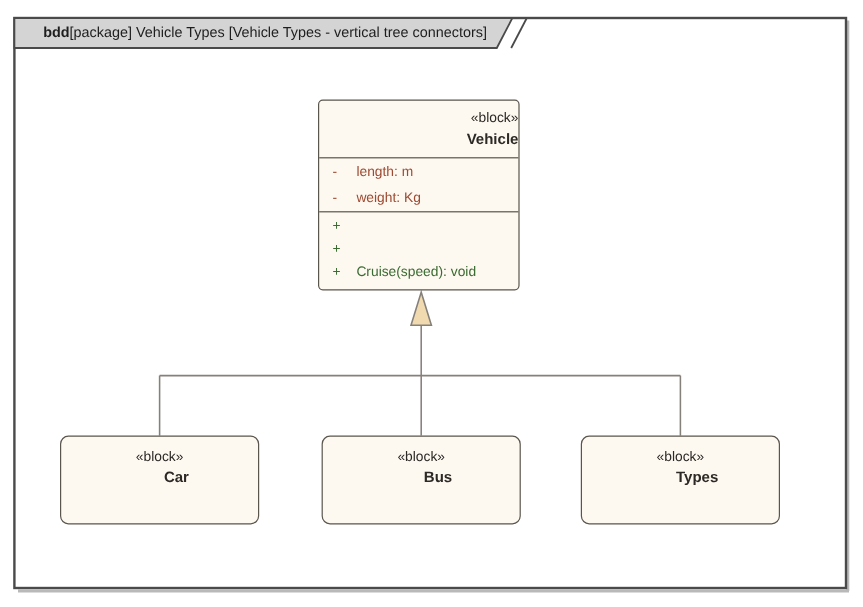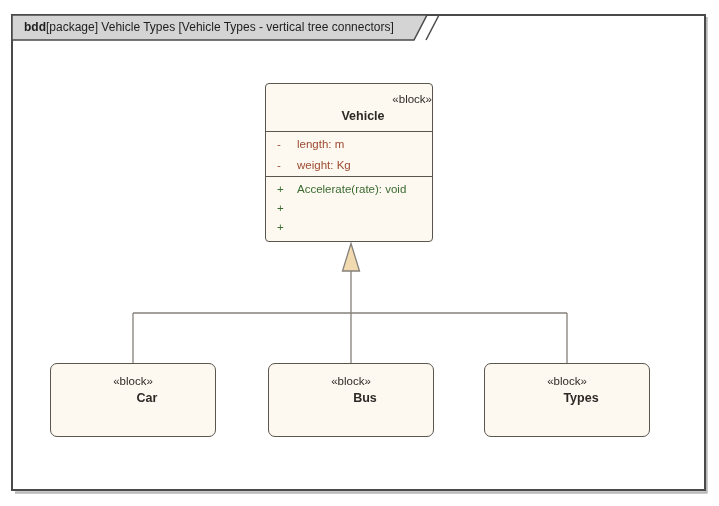--- a/index.html
+++ b/index.html
@@ -17,21 +17,21 @@
   }
   #diagram-canvas {
     position: absolute;
     left: 0; top: 0;
     width: 719px;
     height: 506px;
   }
   
   .frame-tab-label {
     position: absolute;
-    left: 24px;
+    left: 36px;
     top: 15px;
     height: 42px;
     line-height: 25px;
     font-size: 12px;
     color: #1e1e1e;
     white-space: nowrap;
   }
   .frame-tab-label .kw { font-weight: 700; }
   
   .block {
@@ -52,21 +52,21 @@
     font-size: 11.5px;
     color: #2d2a26;
     line-height: 18px;
     text-align: right;
   }
   .block-name {
     font-size: 12.5px;
     font-weight: 700;
     color: #2d2a26;
     line-height: 17px;
-    text-align: center;
+    text-align: right;
     padding-left: 28px;
   }
   
   .compartment-header {
     height: 47px;
     border-bottom: 1px solid #5a554d;
     display: flex;
     flex-direction: column;
     justify-content: center;
   }
@@ -129,27 +129,27 @@
         <span>length: m</span>
       </div>
       <div class="member-row">
         <span class="vis">-</span>
         <span>weight: Kg</span>
       </div>
     </div>
     <div class="compartment-ops">
       <div class="member-row">
         <span class="vis">+</span>
-        <span>Accelerate(rate): void</span>
       </div>
       <div class="member-row">
         <span class="vis">+</span>
       </div>
       <div class="member-row">
         <span class="vis">+</span>
+        <span>Cruise(speed): void</span>
       </div>
     </div>
   </div>
 
   <div class="block child" style="left:50px; top:363px; width:166px; height:74px;">
     <div class="stereotype">«block»</div>
     <div class="block-name">Car</div>
   </div>
 
   <div class="block child" style="left:268px; top:363px; width:166px; height:74px;">

